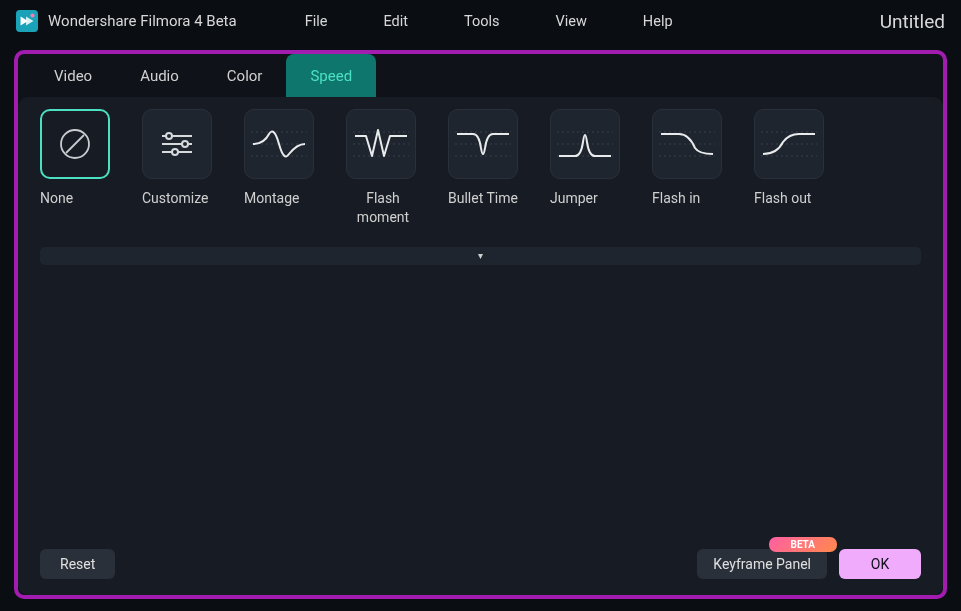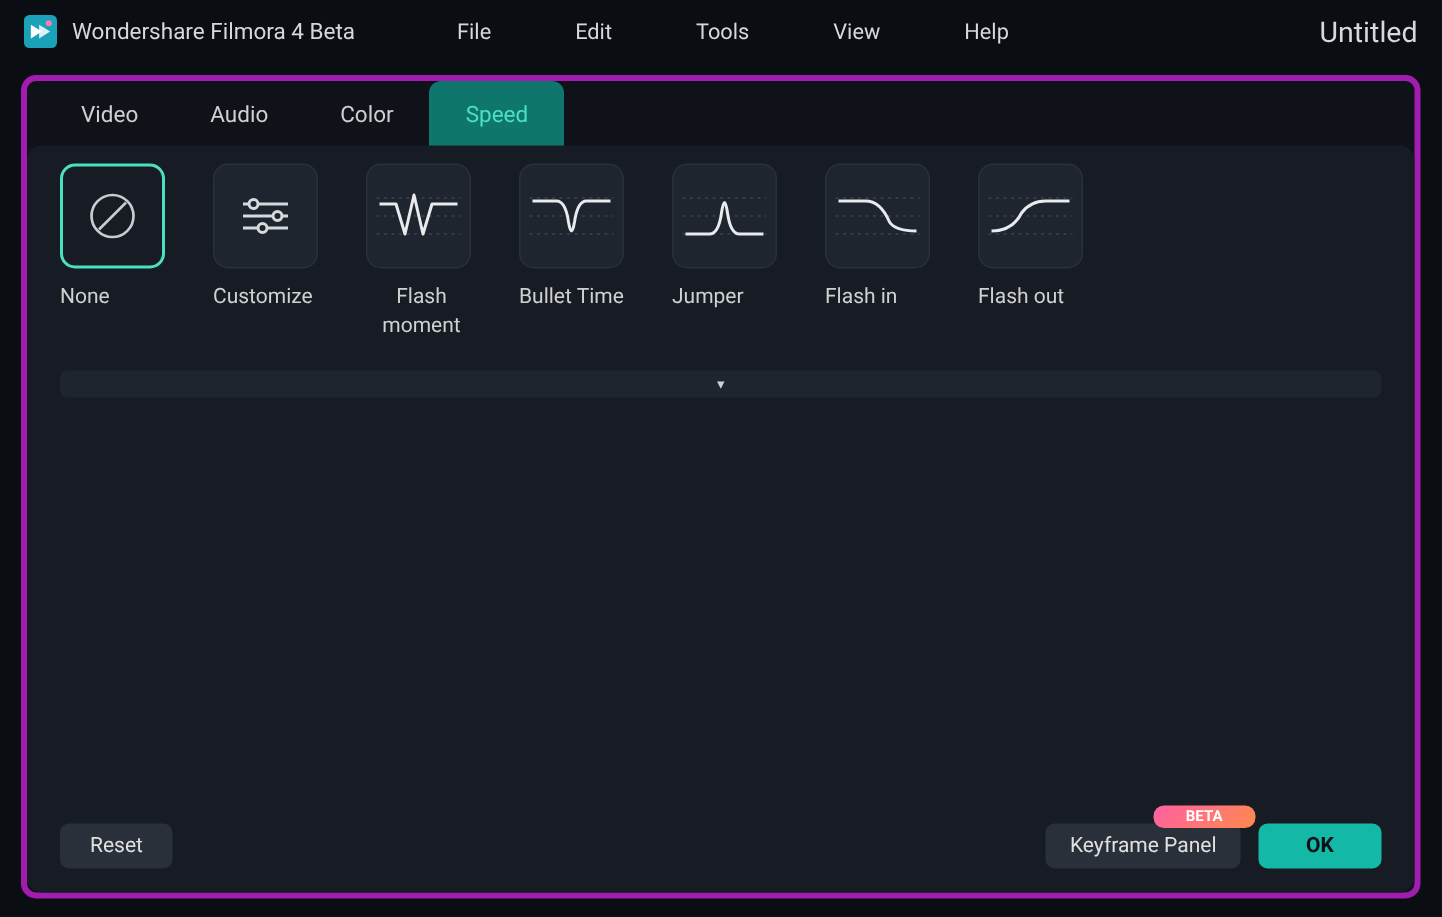--- a/index.html
+++ b/index.html
@@ -172,23 +172,23 @@
       color: #e0e0e0;
       text-align: right;
     }
     .btn-keyframe {
       background: #2a303a;
       color: #e0e0e0;
       position: relative;
       padding: 0 16px;
     }
     .btn-ok {
-      background: #14b8a6;
+      background: #f0abfc;
       color: #0d1117;
-      font-weight: 700;
+      font-weight: 400;
       min-width: 82px;
     }
     .beta-badge {
       position: absolute;
       top: -12px;
       right: -10px;
       background: linear-gradient(135deg, #ff5fa2, #ff8a4c);
       color: #fff;
       font-size: 10px;
       font-weight: 700;
@@ -251,20 +251,31 @@
             <circle cx="14" cy="12" r="3" fill="#1f252e" stroke="#d6dadd" stroke-width="2"></circle>
             <line x1="7" y1="20" x2="37" y2="20" stroke="#d6dadd" stroke-width="2"></line>
             <circle cx="30" cy="20" r="3" fill="#1f252e" stroke="#d6dadd" stroke-width="2"></circle>
             <line x1="7" y1="28" x2="37" y2="28" stroke="#d6dadd" stroke-width="2"></line>
             <circle cx="20" cy="28" r="3" fill="#1f252e" stroke="#d6dadd" stroke-width="2"></circle>
           </svg>
         </div>
         <div class="label">Customize</div>
       </div>
 
+      <div class="preset">
+        <div class="thumb">
+          <svg width="60" height="48" viewBox="0 0 60 48">
+            <line x1="2" y1="12" x2="58" y2="12" stroke="#3a414c" stroke-width="1" stroke-dasharray="2 3"></line>
+            <line x1="2" y1="24" x2="58" y2="24" stroke="#3a414c" stroke-width="1" stroke-dasharray="2 3"></line>
+            <line x1="2" y1="36" x2="58" y2="36" stroke="#3a414c" stroke-width="1" stroke-dasharray="2 3"></line>
+            <path d="M4 24 Q15 24 20 14 Q25 6 30 24 Q35 42 40 34 Q48 24 56 24" fill="none" stroke="#e8eaec" stroke-width="2"></path>
+          </svg>
+        </div>
+        <div class="label">Montage</div>
+      </div>
 
       <div class="preset">
         <div class="thumb">
           <svg width="60" height="48" viewBox="0 0 60 48">
             <line x1="2" y1="12" x2="58" y2="12" stroke="#3a414c" stroke-width="1" stroke-dasharray="2 3"></line>
             <line x1="2" y1="24" x2="58" y2="24" stroke="#3a414c" stroke-width="1" stroke-dasharray="2 3"></line>
             <line x1="2" y1="36" x2="58" y2="36" stroke="#3a414c" stroke-width="1" stroke-dasharray="2 3"></line>
             <path d="M4 16 L15 16 L21 36 L27 10 L33 36 L39 16 L56 16" fill="none" stroke="#e8eaec" stroke-width="2" stroke-linejoin="round"></path>
           </svg>
         </div>

